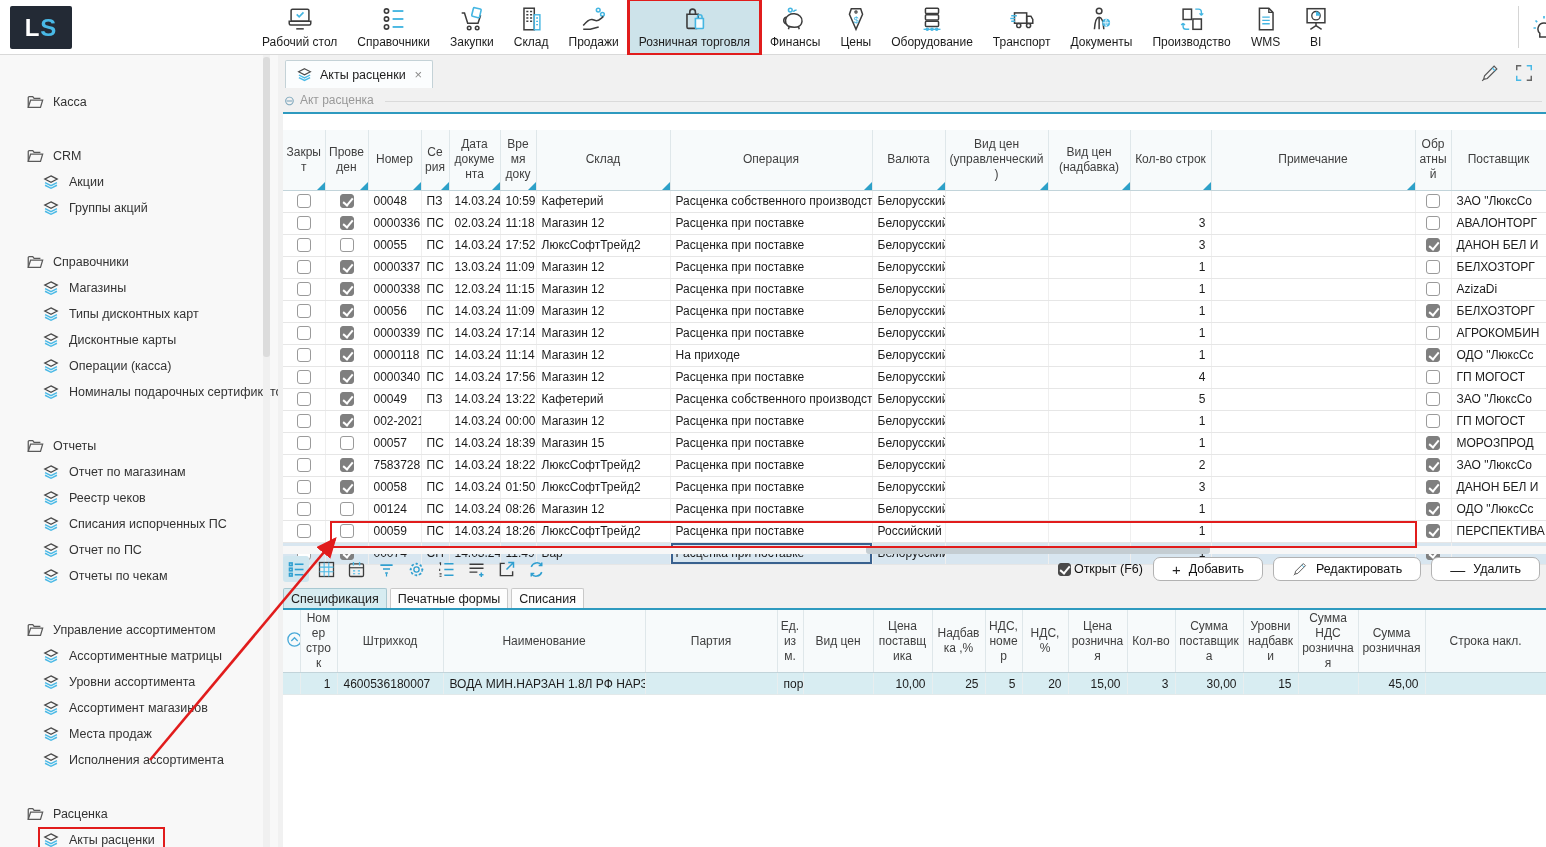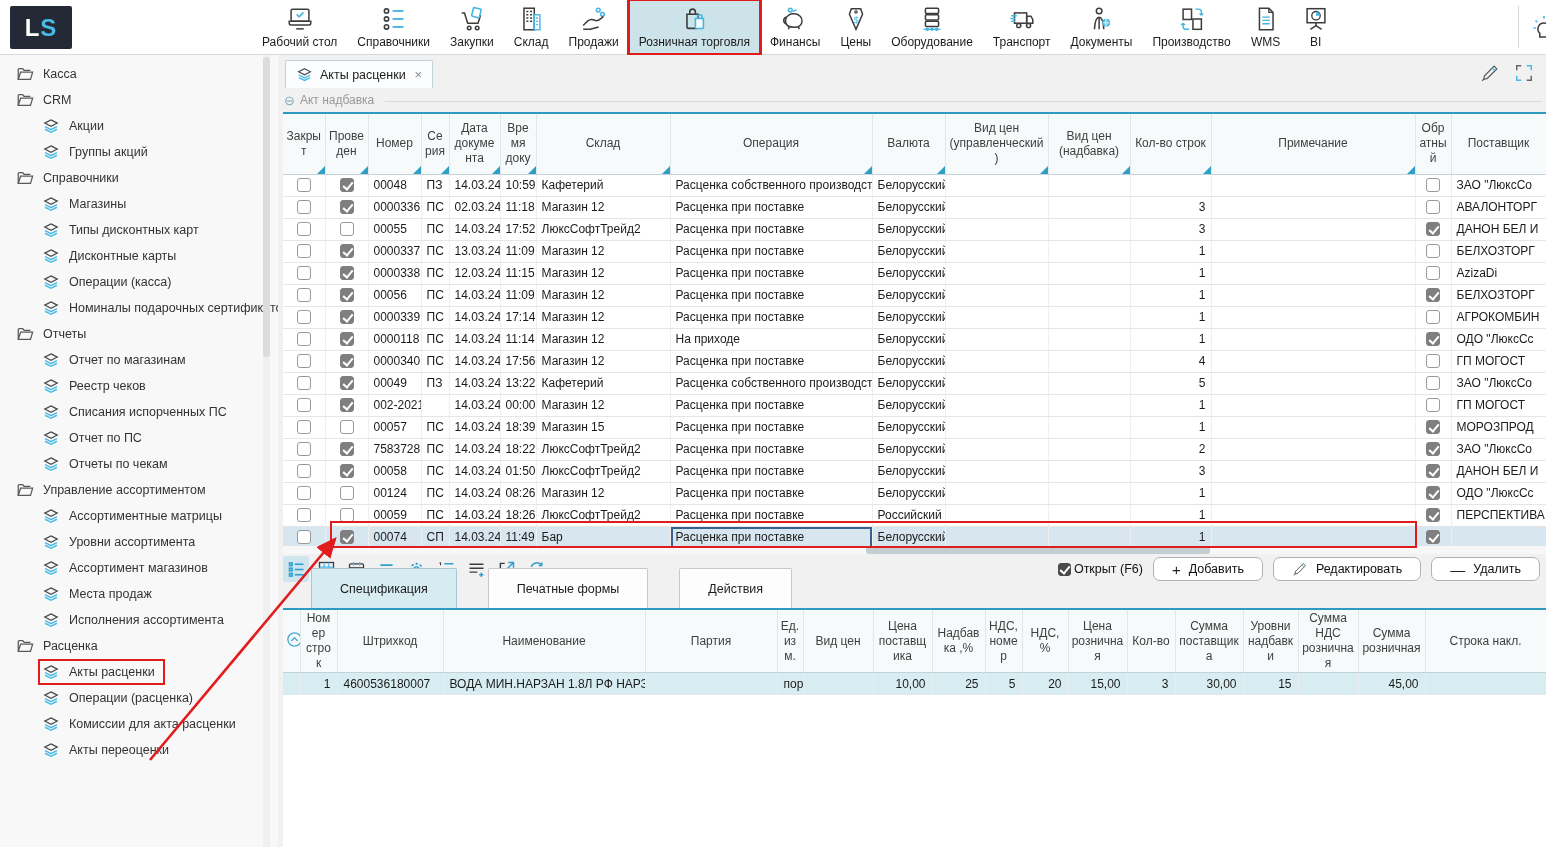--- a/index.html
+++ b/index.html
@@ -18,21 +18,21 @@
   .tb-item .icon{width:30px;height:30px;}
   .tb-label{font-size:12px;color:#1c1c1c;margin-top:1px;white-space:nowrap;}
   .tb-item.active{background:#cde3ea;outline:3px solid var(--anno);outline-offset:-1px;}
   #tb-divider{position:absolute;left:1518px;top:6px;height:42px;width:1px;background:#d5d5d5;}
   #tb-corner{position:absolute;left:1531px;top:14px;width:26px;height:28px;}
 
   
   #sidebar{position:absolute;left:0;top:55px;width:278px;height:792px;background:#f8f8f8;}
   #tree{position:absolute;left:0;top:6px;width:260px;}
   .tree-row{height:26px;display:flex;align-items:center;cursor:pointer;}
-  .tree-row.folder{padding-left:14px;}
+  .tree-row.folder{padding-left:24px;margin-top:28px;}
   .tree-row.leaf{padding-left:40px;}
   .tree-inner{display:inline-flex;align-items:center;gap:9px;padding:2px 8px 2px 2px;}
   .tree-inner.hl{outline:2px solid var(--anno);outline-offset:0;}
   .tree-inner .icon{width:18px;height:18px;}
   .tree-label{font-size:12.5px;color:#333;white-space:nowrap;}
   #sb-scroll{position:absolute;right:8px;top:0;width:7px;height:792px;background:#f0f0f0;}
   #sb-thumb{position:absolute;left:0;top:2px;width:7px;height:300px;background:#dcdcdc;border-radius:3px;}
 
   
   #content{position:absolute;left:278px;top:55px;width:1268px;height:792px;background:#f1f1f1;}
@@ -44,21 +44,21 @@
   .doc-tab .t-close{color:#8a8a8a;font-size:13px;margin-left:2px;cursor:pointer;}
   #tab-actions{position:absolute;right:12px;top:8px;display:flex;gap:14px;}
   #tab-actions .icon{width:20px;height:20px;cursor:pointer;}
 
   #grouplabel{position:absolute;left:6px;top:33px;right:4px;height:24px;display:flex;align-items:center;gap:5px;color:#999;}
   #grouplabel .g-glyph{color:#7fa8bd;font-size:13px;}
   #grouplabel .g-line{flex:1;border-top:1px solid #dadada;margin-left:6px;margin-top:2px;}
 
   #main-grid-wrap{position:absolute;left:5px;top:57px;width:1263px;height:442px;background:#fff;border-top:2px solid var(--teal);}
   table{border-collapse:collapse;table-layout:fixed;}
-  #main-grid{width:1263px;}
+  #main-grid{width:1263px;margin-top:16px;}
   #main-grid th{height:60px;background:#f7fafb;border-right:1px solid #dfe7ea;border-bottom:1px solid #c2d4da;font-weight:normal;color:#3f3f3f;font-size:12px;text-align:center;vertical-align:middle;padding:1px 3px;position:relative;word-wrap:break-word;overflow:hidden;line-height:1.25;}
   #main-grid th.sortable::after{content:"";position:absolute;right:0;bottom:0;width:0;height:0;border-left:8px solid transparent;border-bottom:8px solid #2da0c8;}
   #main-grid td{height:22px;border-bottom:1px solid #e6e6e6;border-right:1px solid #efefef;padding:0 5px;white-space:nowrap;overflow:hidden;font-size:12px;color:#1b1b1b;background:#fff;}
   #main-grid td.c{text-align:center;}
   #main-grid td.r{text-align:right;}
   #main-grid tr.sel td{background:#d8e6f0;}
   #main-grid td.focus-cell{box-shadow:inset 0 0 0 2px #39618f;}
   .cb{width:14px;height:14px;border:1px solid #9a9a9a;border-radius:3px;background:#fff;display:inline-block;position:relative;vertical-align:middle;}
   .cb.on{background:#7f7f7f;border-color:#7f7f7f;}
   .cb.on::after{content:"";position:absolute;left:4px;top:1px;width:4px;height:8px;border:solid #fff;border-width:0 2px 2px 0;transform:rotate(40deg);}
@@ -74,21 +74,21 @@
   #open-chk{display:flex;align-items:center;gap:3px;cursor:pointer;}
   #open-chk .cb{width:13px;height:13px;}
   #open-chk .cb.on{background:#4a4a4a;border-color:#4a4a4a;}
   #open-chk .cb.on::after{left:3.5px;top:0.5px;}
   #open-chk span.lbl{font-size:12.5px;color:#111;}
   .btn{display:flex;align-items:center;gap:8px;height:24px;padding:0 18px;background:#fff;border:1px solid #b2b2b2;border-radius:7px;font-size:12.5px;color:#111;cursor:pointer;white-space:nowrap;}
   .btn .b-ic{font-size:15px;line-height:1;color:#222;}
   .btn .icon{width:16px;height:16px;}
 
   #detail-tabs{position:absolute;left:5px;top:528px;height:25px;display:flex;gap:3px;align-items:flex-end;}
-  .d-tab{height:40px;display:flex;align-items:center;padding:0 28px;font-size:12.5px;color:#1c1c1c;background:#fdfdfd;border:1px solid #c9c9c9;border-bottom:none;border-radius:2px 2px 0 0;cursor:pointer;margin-left:28px;}
+  .d-tab{height:20px;display:flex;align-items:center;padding:0 7px;font-size:12.5px;color:#1c1c1c;background:#fdfdfd;border:1px solid #c9c9c9;border-bottom:none;border-radius:2px 2px 0 0;cursor:pointer;}
   .d-tab.active{background:#d7ecf1;border-color:#a9c8d1;}
 
   #spec-wrap{position:absolute;left:5px;top:553px;width:1263px;bottom:0;background:#fff;border-top:2px solid var(--teal);}
   #spec-grid{width:1263px;}
   #spec-grid th{height:58px;background:#f7fafb;border-right:1px solid #dfe7ea;border-bottom:1px solid #c2d4da;font-weight:normal;color:#3f3f3f;font-size:12px;text-align:center;vertical-align:middle;padding:1px 3px;word-wrap:break-word;overflow:hidden;line-height:1.25;}
   #spec-grid td{height:22px;border-bottom:1px solid #e2e9ea;border-right:1px solid #e8eeef;padding:0 6px;white-space:nowrap;overflow:hidden;font-size:12px;color:#1b1b1b;background:#d8edf2;}
   #spec-grid td.r{text-align:right;}
   #spec-grid th .icon{width:17px;height:17px;}
 
   
@@ -660,21 +660,21 @@
             <path d="M14 3h5v5" stroke="#49b9e6" stroke-width="1.6"></path>
             <path d="M3 14v5h5" stroke="#49b9e6" stroke-width="1.6"></path>
             <path d="M19 14v5h-5" stroke="#666" stroke-width="1.6"></path>
           </svg>
         </span>
     </div>
   </div>
 
   <div id="grouplabel">
     <span class="g-glyph">⊖</span>
-    <span>Акт надбавка</span>
+    <span>Акт расценка</span>
     <span class="g-line"></span>
   </div>
 
   <div id="main-grid-wrap">
     <table id="main-grid">
         <colgroup>
           <col style="width:42px">
           <col style="width:43px">
           <col style="width:53px">
           <col style="width:28px">
@@ -1113,21 +1113,21 @@
             <span class="b-ic">—</span>
             <span>Удалить</span>
           </button>
         </span>
     </span>
   </div>
 
   <div id="detail-tabs">
       <div class="d-tab active">Спецификация</div>
       <div class="d-tab">Печатные формы</div>
-      <div class="d-tab">Действия</div>
+      <div class="d-tab">Списания</div>
     </div>
 
   <div id="spec-wrap">
     <table id="spec-grid">
         <colgroup>
           <col style="width:17px">
           <col style="width:37px">
           <col style="width:106px">
           <col style="width:202px">
           <col style="width:132px">

